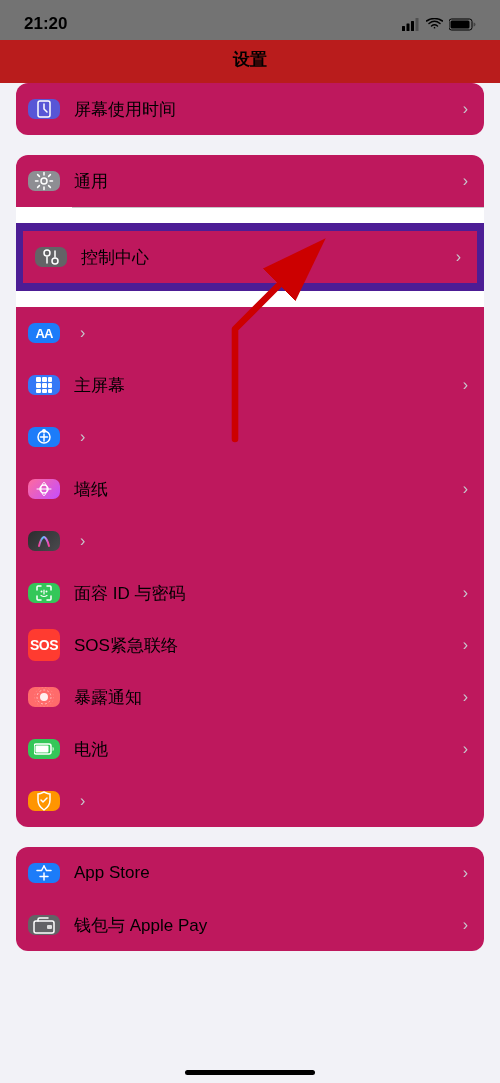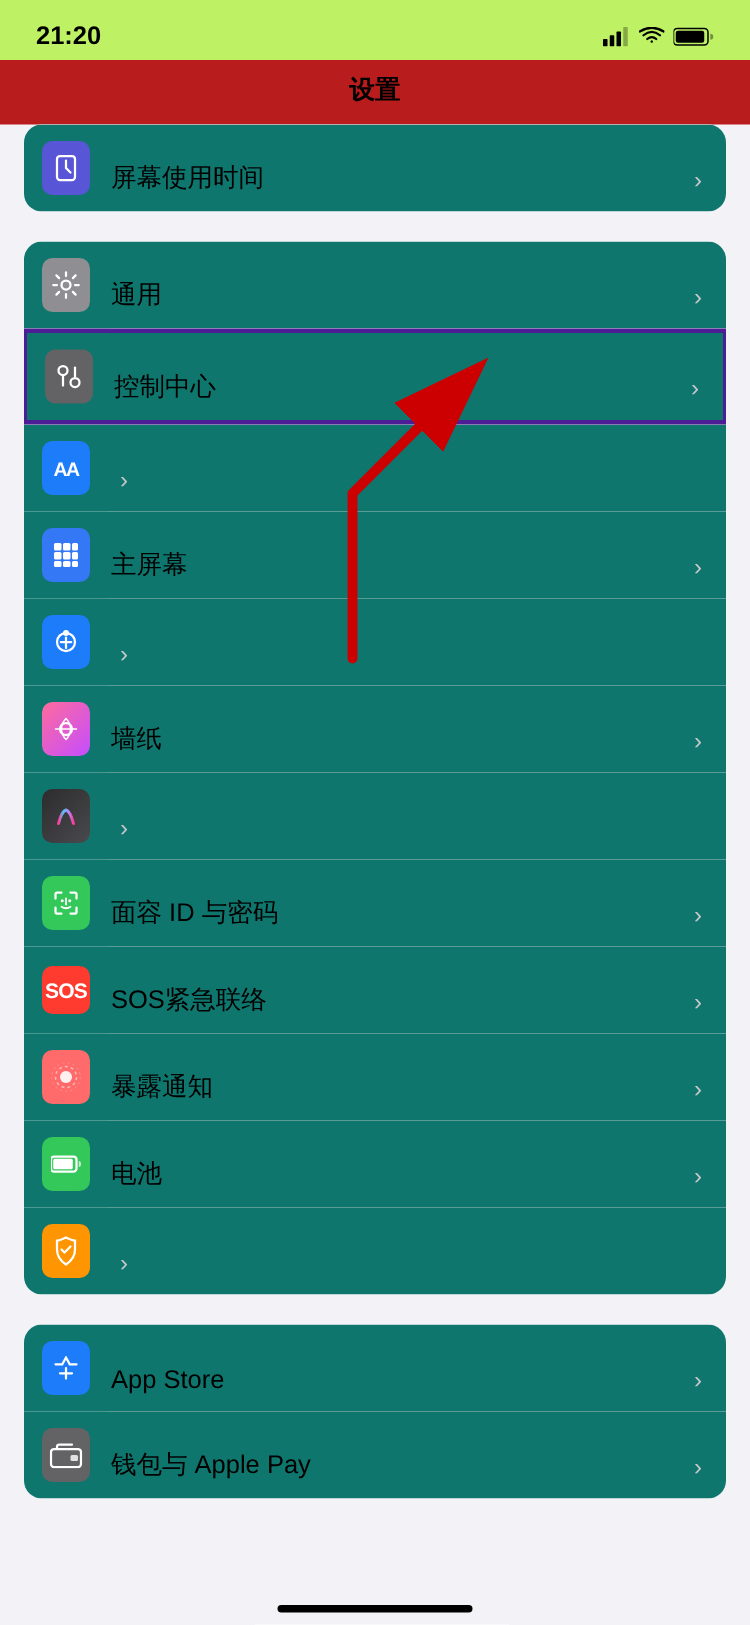--- a/index.html
+++ b/index.html
@@ -12,21 +12,21 @@
       position: relative;
       overflow-x: hidden;
     }
 
     
     .status-bar {
       display: flex;
       justify-content: space-between;
       align-items: center;
       padding: 14px 24px 6px;
-      background: #bef264;
+      background: #737373;
     }
     .status-time {
       font-size: 17px;
       font-weight: 600;
       color: #000;
     }
     .status-icons {
       display: flex;
       align-items: center;
       gap: 6px;
@@ -45,39 +45,39 @@
     
     .settings-group {
       background: #fff;
       border-radius: 12px;
       margin: 0 16px 20px;
       overflow: hidden;
     }
 
     .settings-item {
       display: flex;
-      align-items: flex-end;
+      align-items: center;
       padding: 11px 16px 11px 12px;
-      background: #0f766e;
+      background: #be185d;
       position: relative;
       min-height: 52px;
     }
     .settings-item:not(:last-child)::after {
       content: '';
       position: absolute;
       bottom: 0;
       left: 56px;
       right: 0;
       height: 0.5px;
       background: #c6c6c8;
     }
 
     .item-icon {
       width: 32px;
-      height: 36px;
+      height: 20px;
       border-radius: 7px;
       display: flex;
       align-items: center;
       justify-content: center;
       margin-right: 14px;
       flex-shrink: 0;
       font-size: 18px;
     }
 
     .item-label {
@@ -195,21 +195,21 @@
     <div class="item-icon bg-gray">
       <svg width="20" height="20" viewBox="0 0 20 20" fill="none">
         <circle cx="10" cy="10" r="3" stroke="#fff" stroke-width="1.5" fill="none"></circle>
         <path d="M10 1.5 L10 4M10 16 L10 18.5M1.5 10 L4 10M16 10 L18.5 10M3.6 3.6 L5.4 5.4M14.6 14.6 L16.4 16.4M16.4 3.6 L14.6 5.4M5.4 14.6 L3.6 16.4" stroke="#fff" stroke-width="1.5" stroke-linecap="round"></path>
       </svg>
     </div>
     <span class="item-label">通用</span>
     <span class="item-chevron">›</span>
   </div>
 
-  <div style="position:relative; border: 3px solid #4c1d95; margin: 0 -1px; z-index:5; background:#fff;">
+  <div style="position:relative; border: 8px solid #4c1d95; margin: 16px -1px; z-index:5; background:#fff;">
     <div class="settings-item" style="border-bottom: none;">
       <div class="item-icon bg-gray2">
         <svg width="20" height="20" viewBox="0 0 20 20" fill="none">
           <circle cx="6" cy="6" r="3" stroke="#fff" stroke-width="1.5" fill="none"></circle>
           <circle cx="14" cy="14" r="3" stroke="#fff" stroke-width="1.5" fill="none"></circle>
           <line x1="14" y1="4" x2="14" y2="10" stroke="#fff" stroke-width="1.5" stroke-linecap="round"></line>
           <line x1="6" y1="10" x2="6" y2="16" stroke="#fff" stroke-width="1.5" stroke-linecap="round"></line>
         </svg>
       </div>
       <span class="item-label">控制中心</span>

